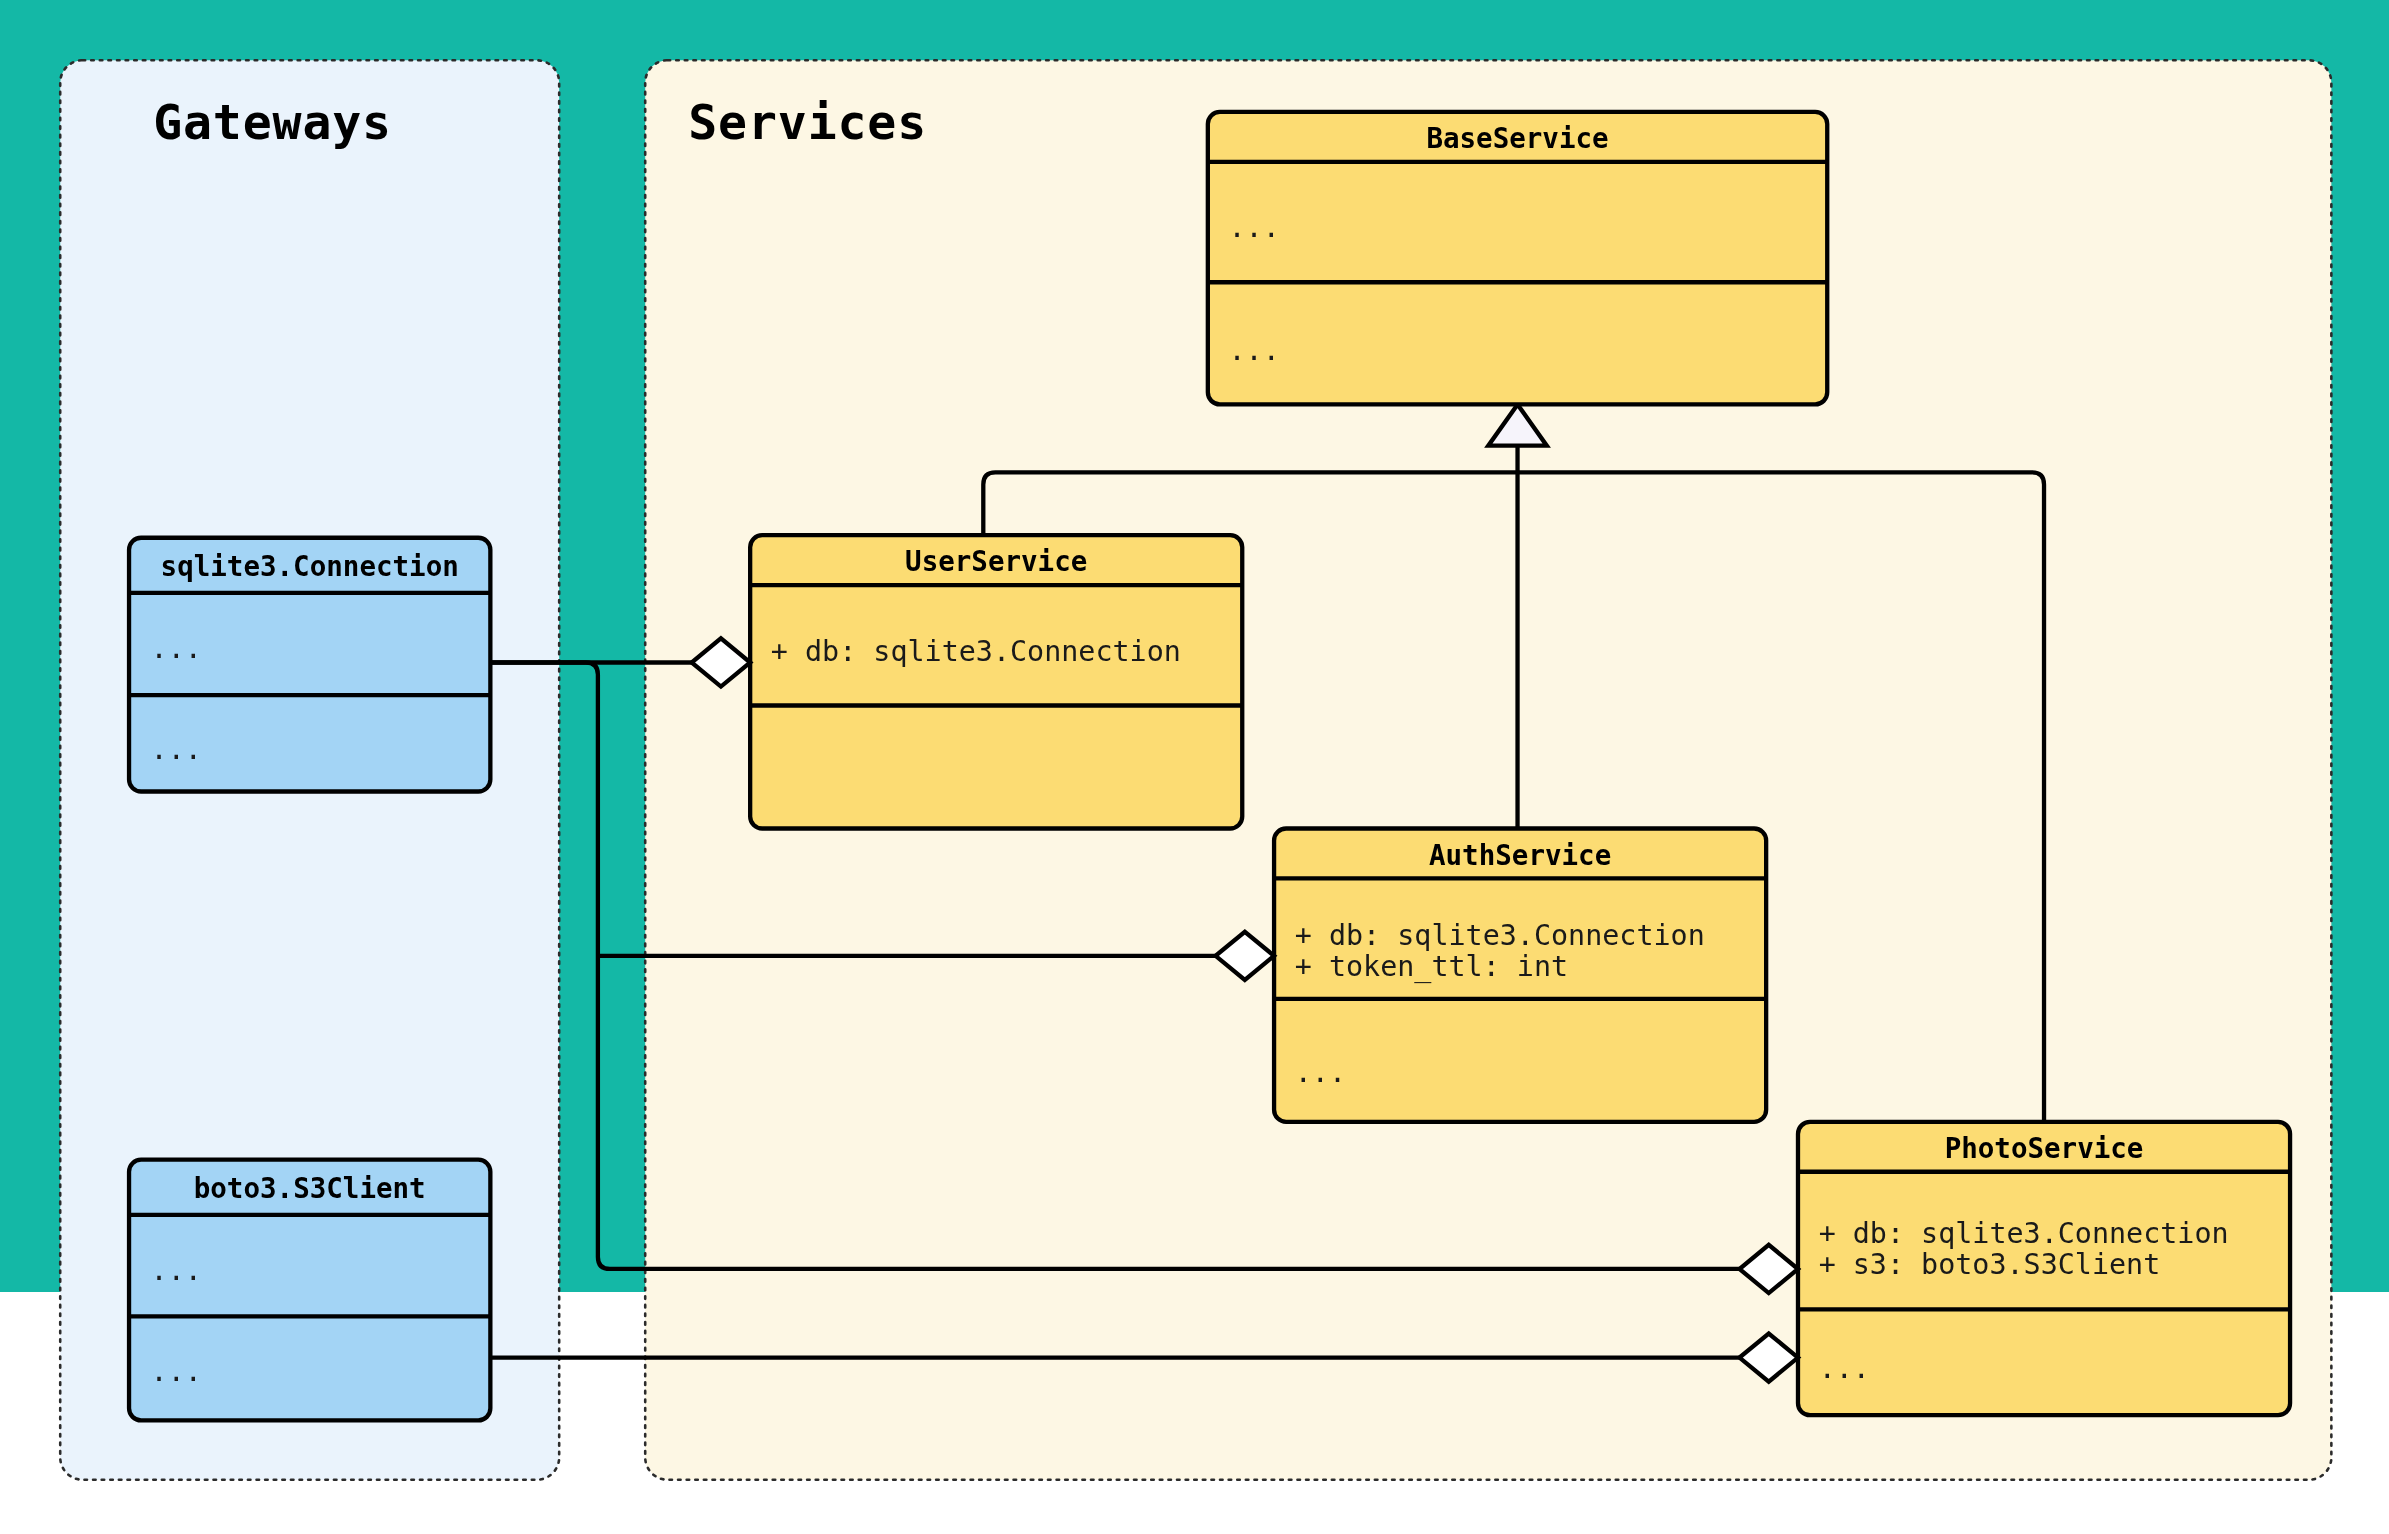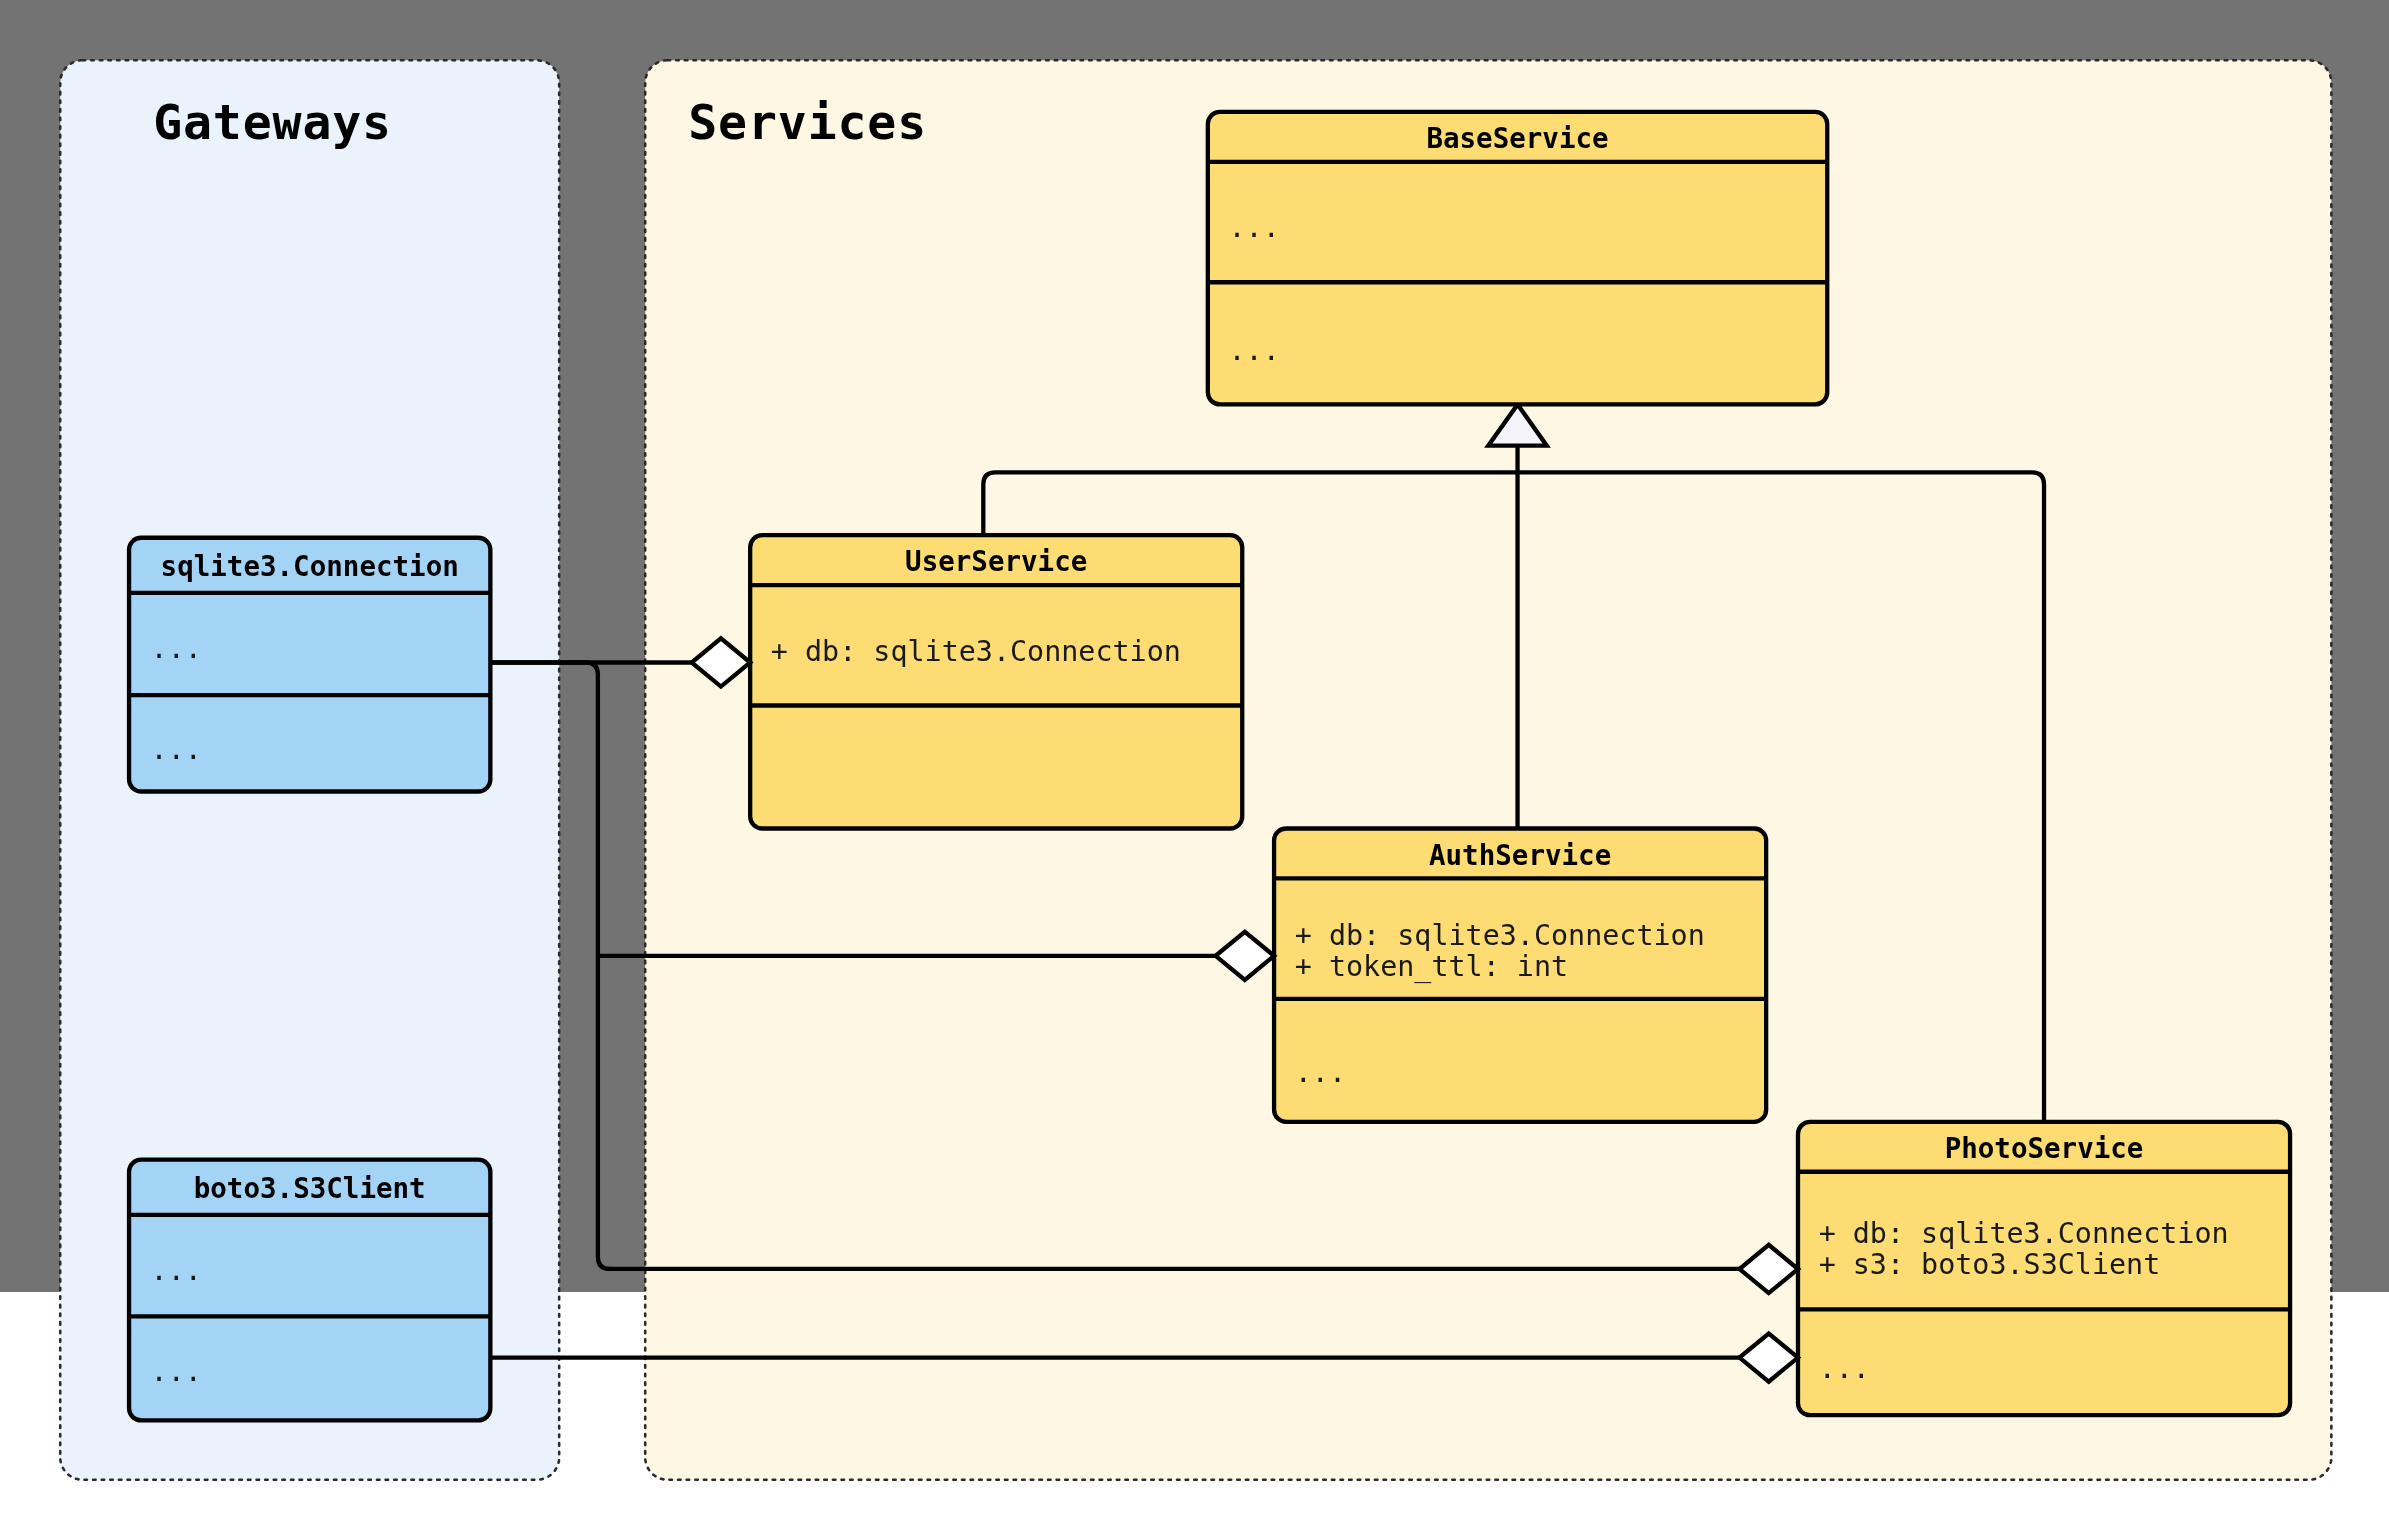--- a/index.html
+++ b/index.html
@@ -10,21 +10,21 @@
   body {
     width: 2389px;
     height: 1534px;
     font-family: "DejaVu Sans Mono", "Liberation Mono", monospace;
     overflow: hidden;
   }
   #diagram-root {
     position: relative;
     width: 2389px;
     height: 1292px;
-    background: #737373;
+    background: #14b8a6;
   }
   svg#uml-canvas {
     position: absolute;
     top: 0;
     left: 0;
     width: 2389px;
     height: 1534px;
   }
   .pkg-rect {
     stroke: #2b2b2b;

